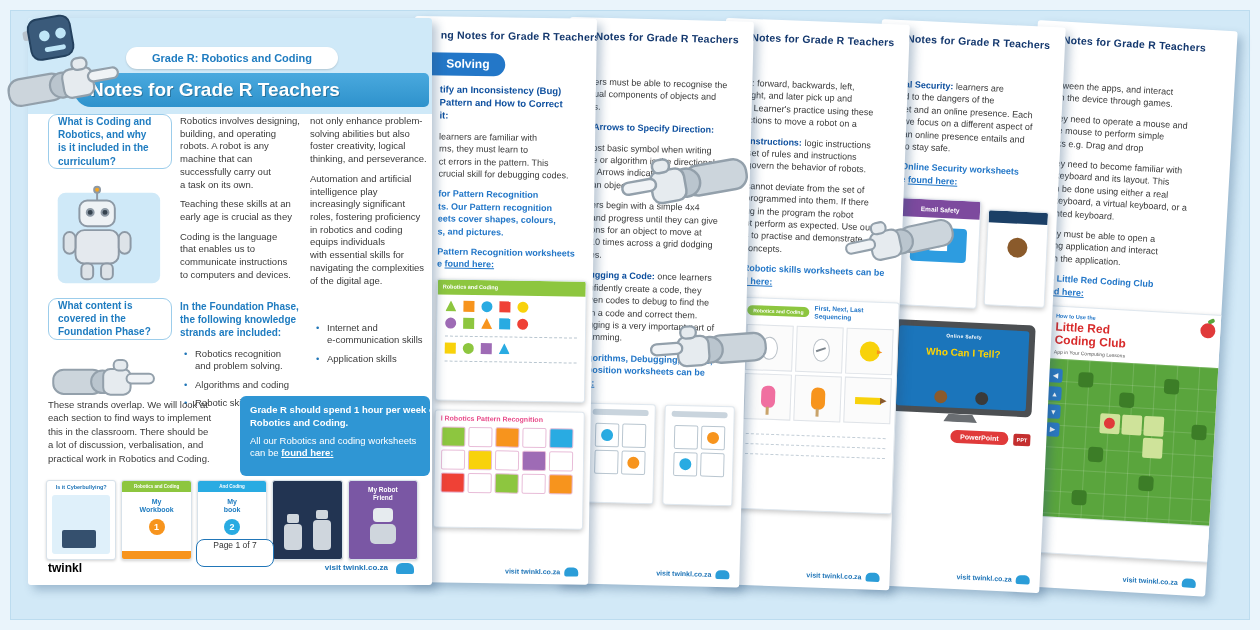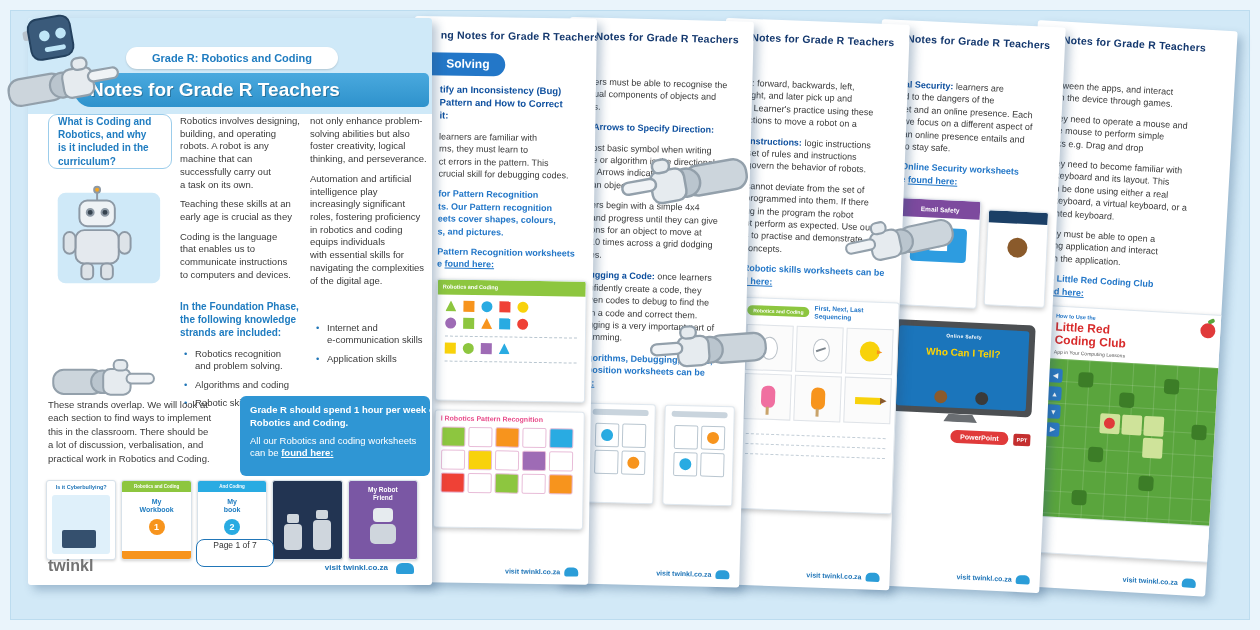--- a/index.html
+++ b/index.html
@@ -76,21 +76,21 @@
   .t4 .b1 { left:11px; bottom:9px; } .t4 .b2 { right:11px; bottom:9px; height:30px; }
   .t5 { background:#7a57a4; }
   .t5-title { font-size:6.5px; font-weight:bold; color:#fff; text-align:center; margin-top:5px; line-height:1.2; }
   .t5-bot { margin:6px auto 0; width:30px; height:36px; position:relative; }
   .t5-bot::before { content:""; position:absolute; top:0; left:5px; width:20px; height:14px;
                     background:#e6ebef; border-radius:4px; }
   .t5-bot::after { content:""; position:absolute; top:16px; left:2px; width:26px; height:20px;
                    background:#cfd6dd; border-radius:5px; }
 
   .p1foot { position:absolute; left:0; right:0; bottom:8px; height:20px; }
-  .logo { position:absolute; left:20px; bottom:2px; font-size:16px; font-weight:bold; color:#737373; }
+  .logo { position:absolute; left:20px; bottom:2px; font-size:12px; font-weight:bold; color:#000000; }
   .pagepill { position:absolute; left:168px; bottom:10px; width:78px; height:28px; border:1.2px solid #2176b8;
               border-radius:8px; background:#fff; font-size:8.5px; color:#333;
               display:flex; justify-content:center; }
   .visit1 { position:absolute; right:44px; bottom:5px; font-size:8px; font-weight:bold; color:#2176b8; }
   .minicloud { position:absolute; right:18px; bottom:3px; width:18px; height:11px; background:#2b9dd8;
                border-radius:6px 6px 2px 2px; }
 
   
   .inner { position:absolute; inset:0; padding:12px 8px 10px 26px; }
   .hdr { font-size:10.5px; font-weight:bold; color:#14386e; white-space:nowrap; letter-spacing:.2px; }
@@ -233,20 +233,23 @@
         <circle cx="51" cy="28" r="3.5" fill="#35424e"></circle>
         <circle cx="66" cy="28" r="3.5" fill="#35424e"></circle>
         <rect x="36" y="46" width="44" height="34" rx="9" fill="#e4e9ee"></rect>
         <rect x="24" y="48" width="12" height="22" rx="6" fill="#dde3e8"></rect>
         <rect x="80" y="48" width="12" height="22" rx="6" fill="#dde3e8"></rect>
         <rect x="42" y="80" width="12" height="16" rx="5" fill="#dde3e8"></rect>
         <rect x="62" y="80" width="12" height="16" rx="5" fill="#dde3e8"></rect>
       </g>
     </svg>
 
+    <div class="qbox q2 pre">What content is
+covered in the
+Foundation Phase?</div>
 
     <svg class="handfig" viewBox="0 0 130 72">
       <rect x="66" y="22" width="62" height="30" rx="13" fill="#ccd5dc" stroke="#93a0ab" stroke-width="2.5"></rect>
       <circle cx="67" cy="37" r="14" fill="#bac5ce" stroke="#93a0ab" stroke-width="2.5"></circle>
       <rect x="32" y="21" width="34" height="32" rx="9" fill="#e6ebef" stroke="#93a0ab" stroke-width="2.5"></rect>
       <rect x="3" y="27" width="34" height="12" rx="6" fill="#f0f3f6" stroke="#93a0ab" stroke-width="2.5"></rect>
       <rect x="36" y="10" width="17" height="13" rx="6" fill="#e6ebef" stroke="#93a0ab" stroke-width="2.5"></rect>
     </svg>
 
     <div class="col col1">

